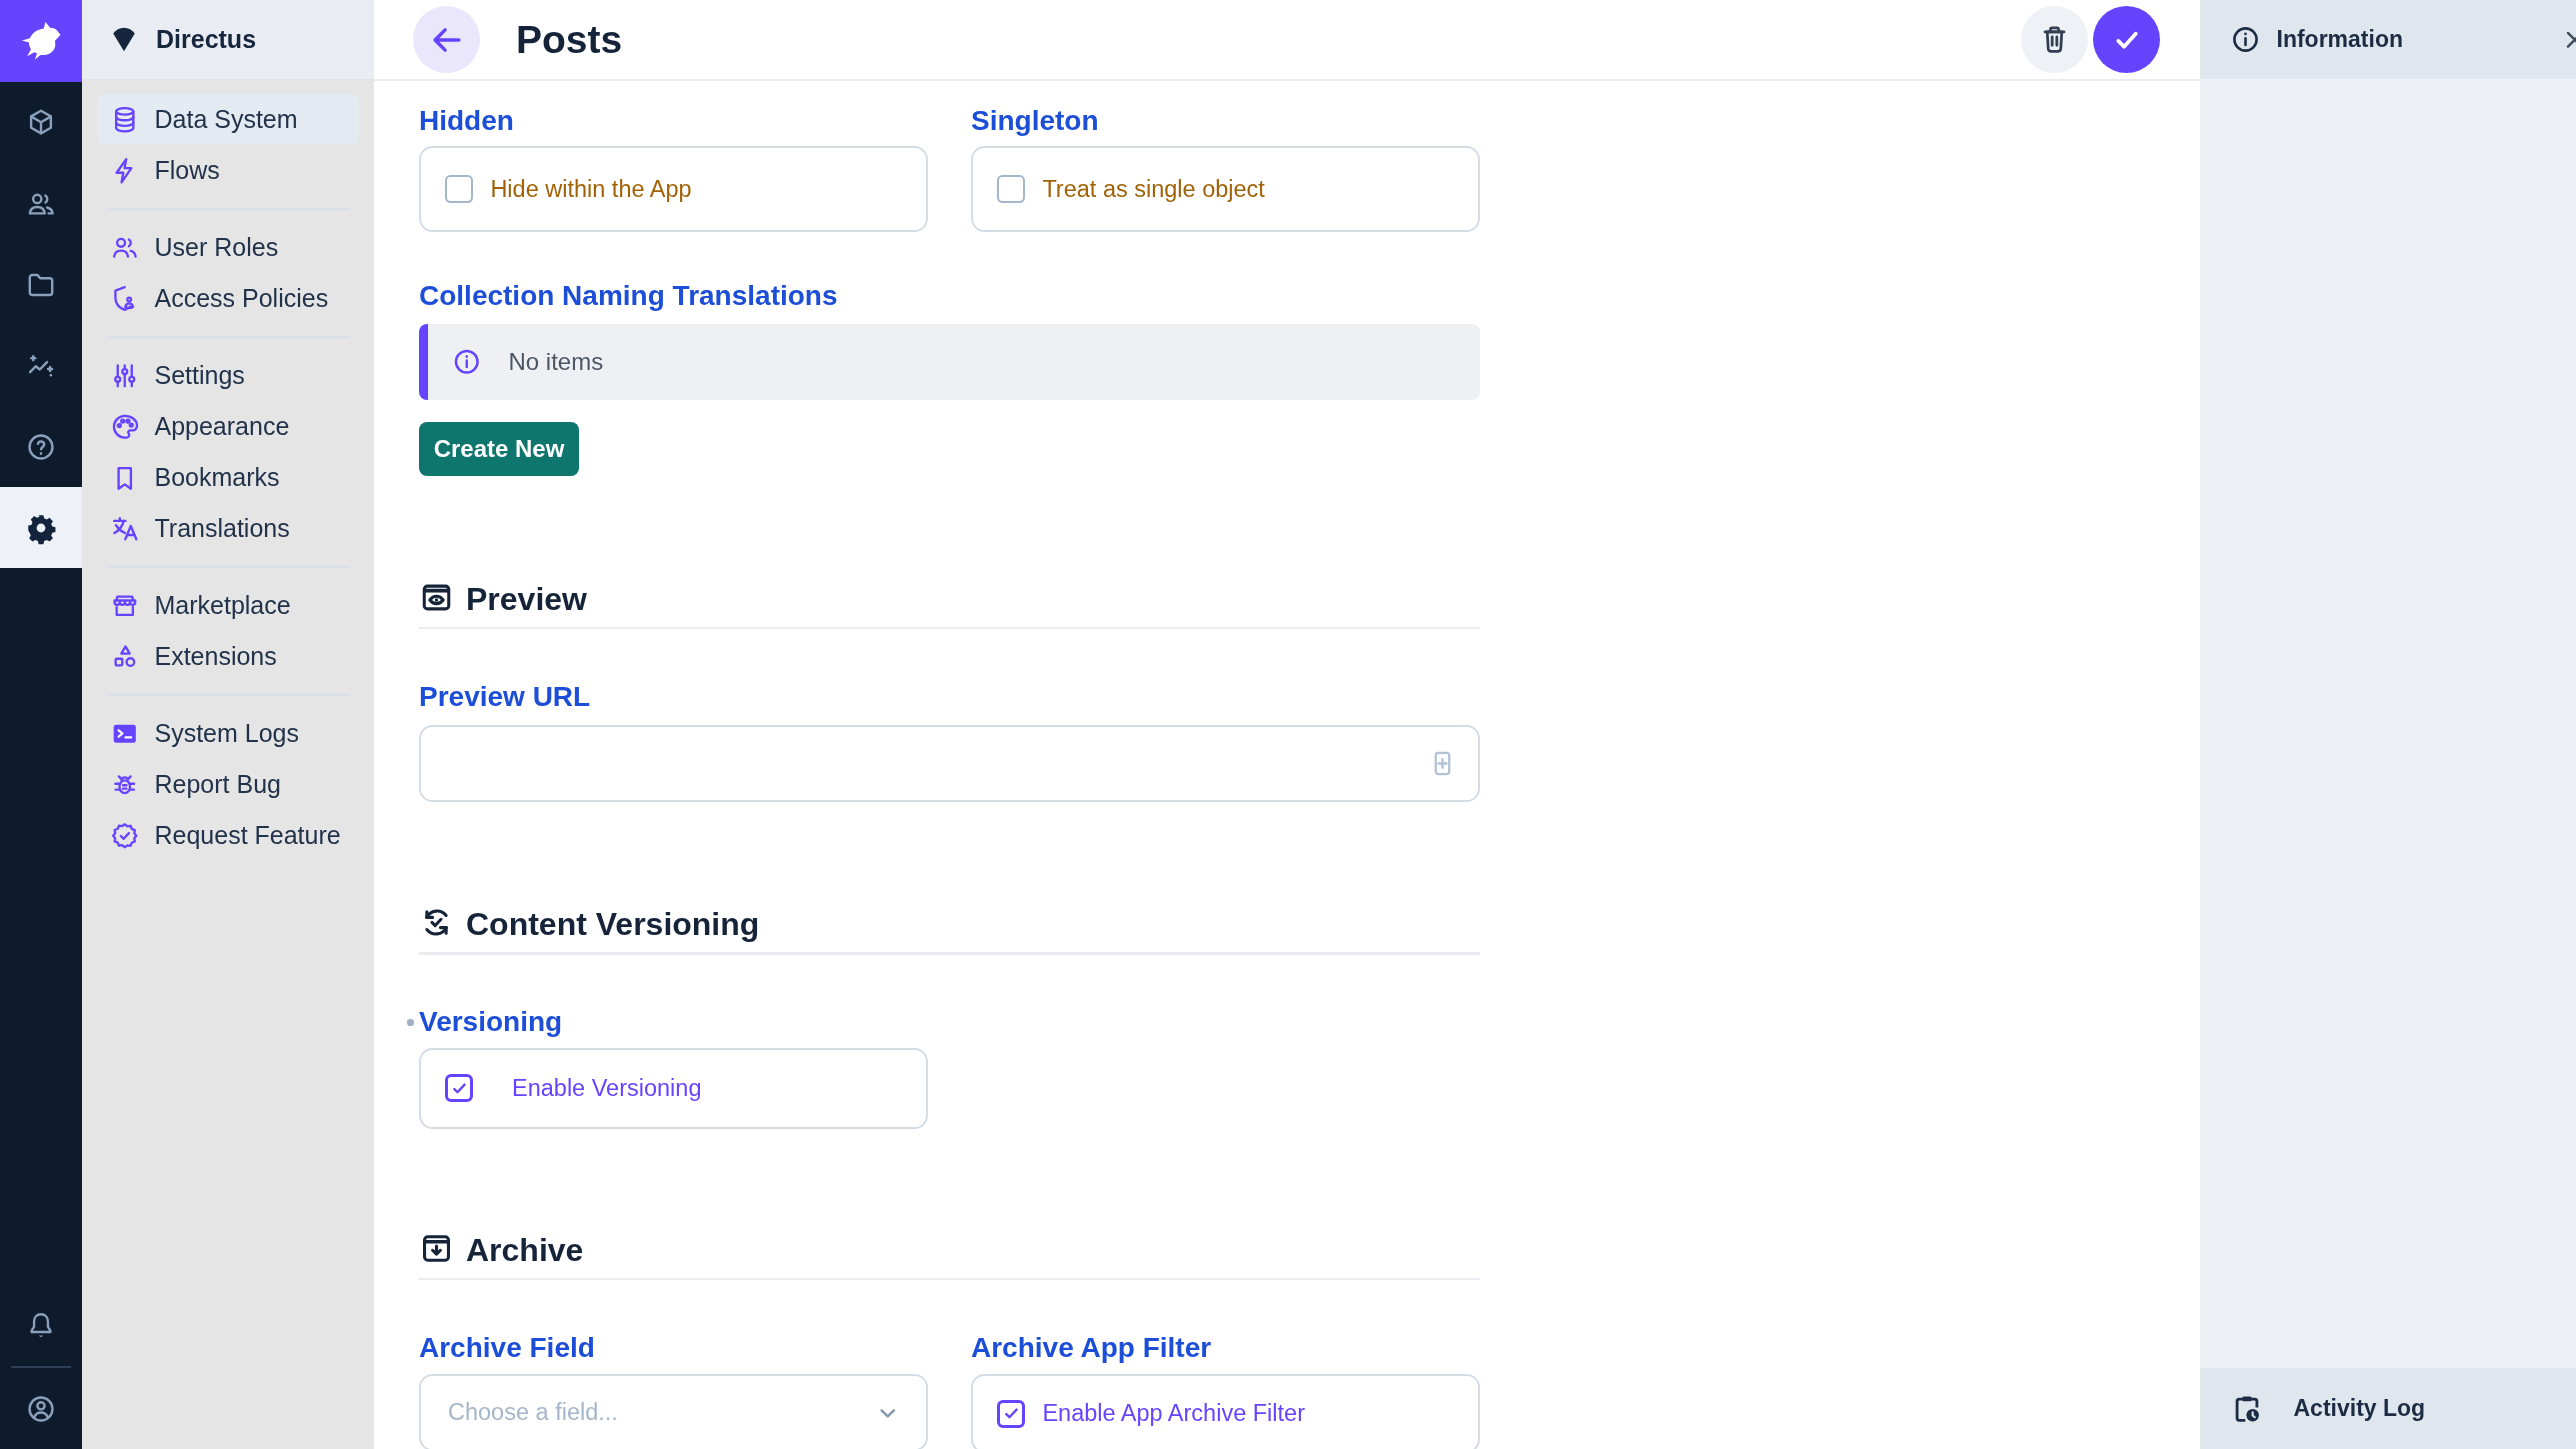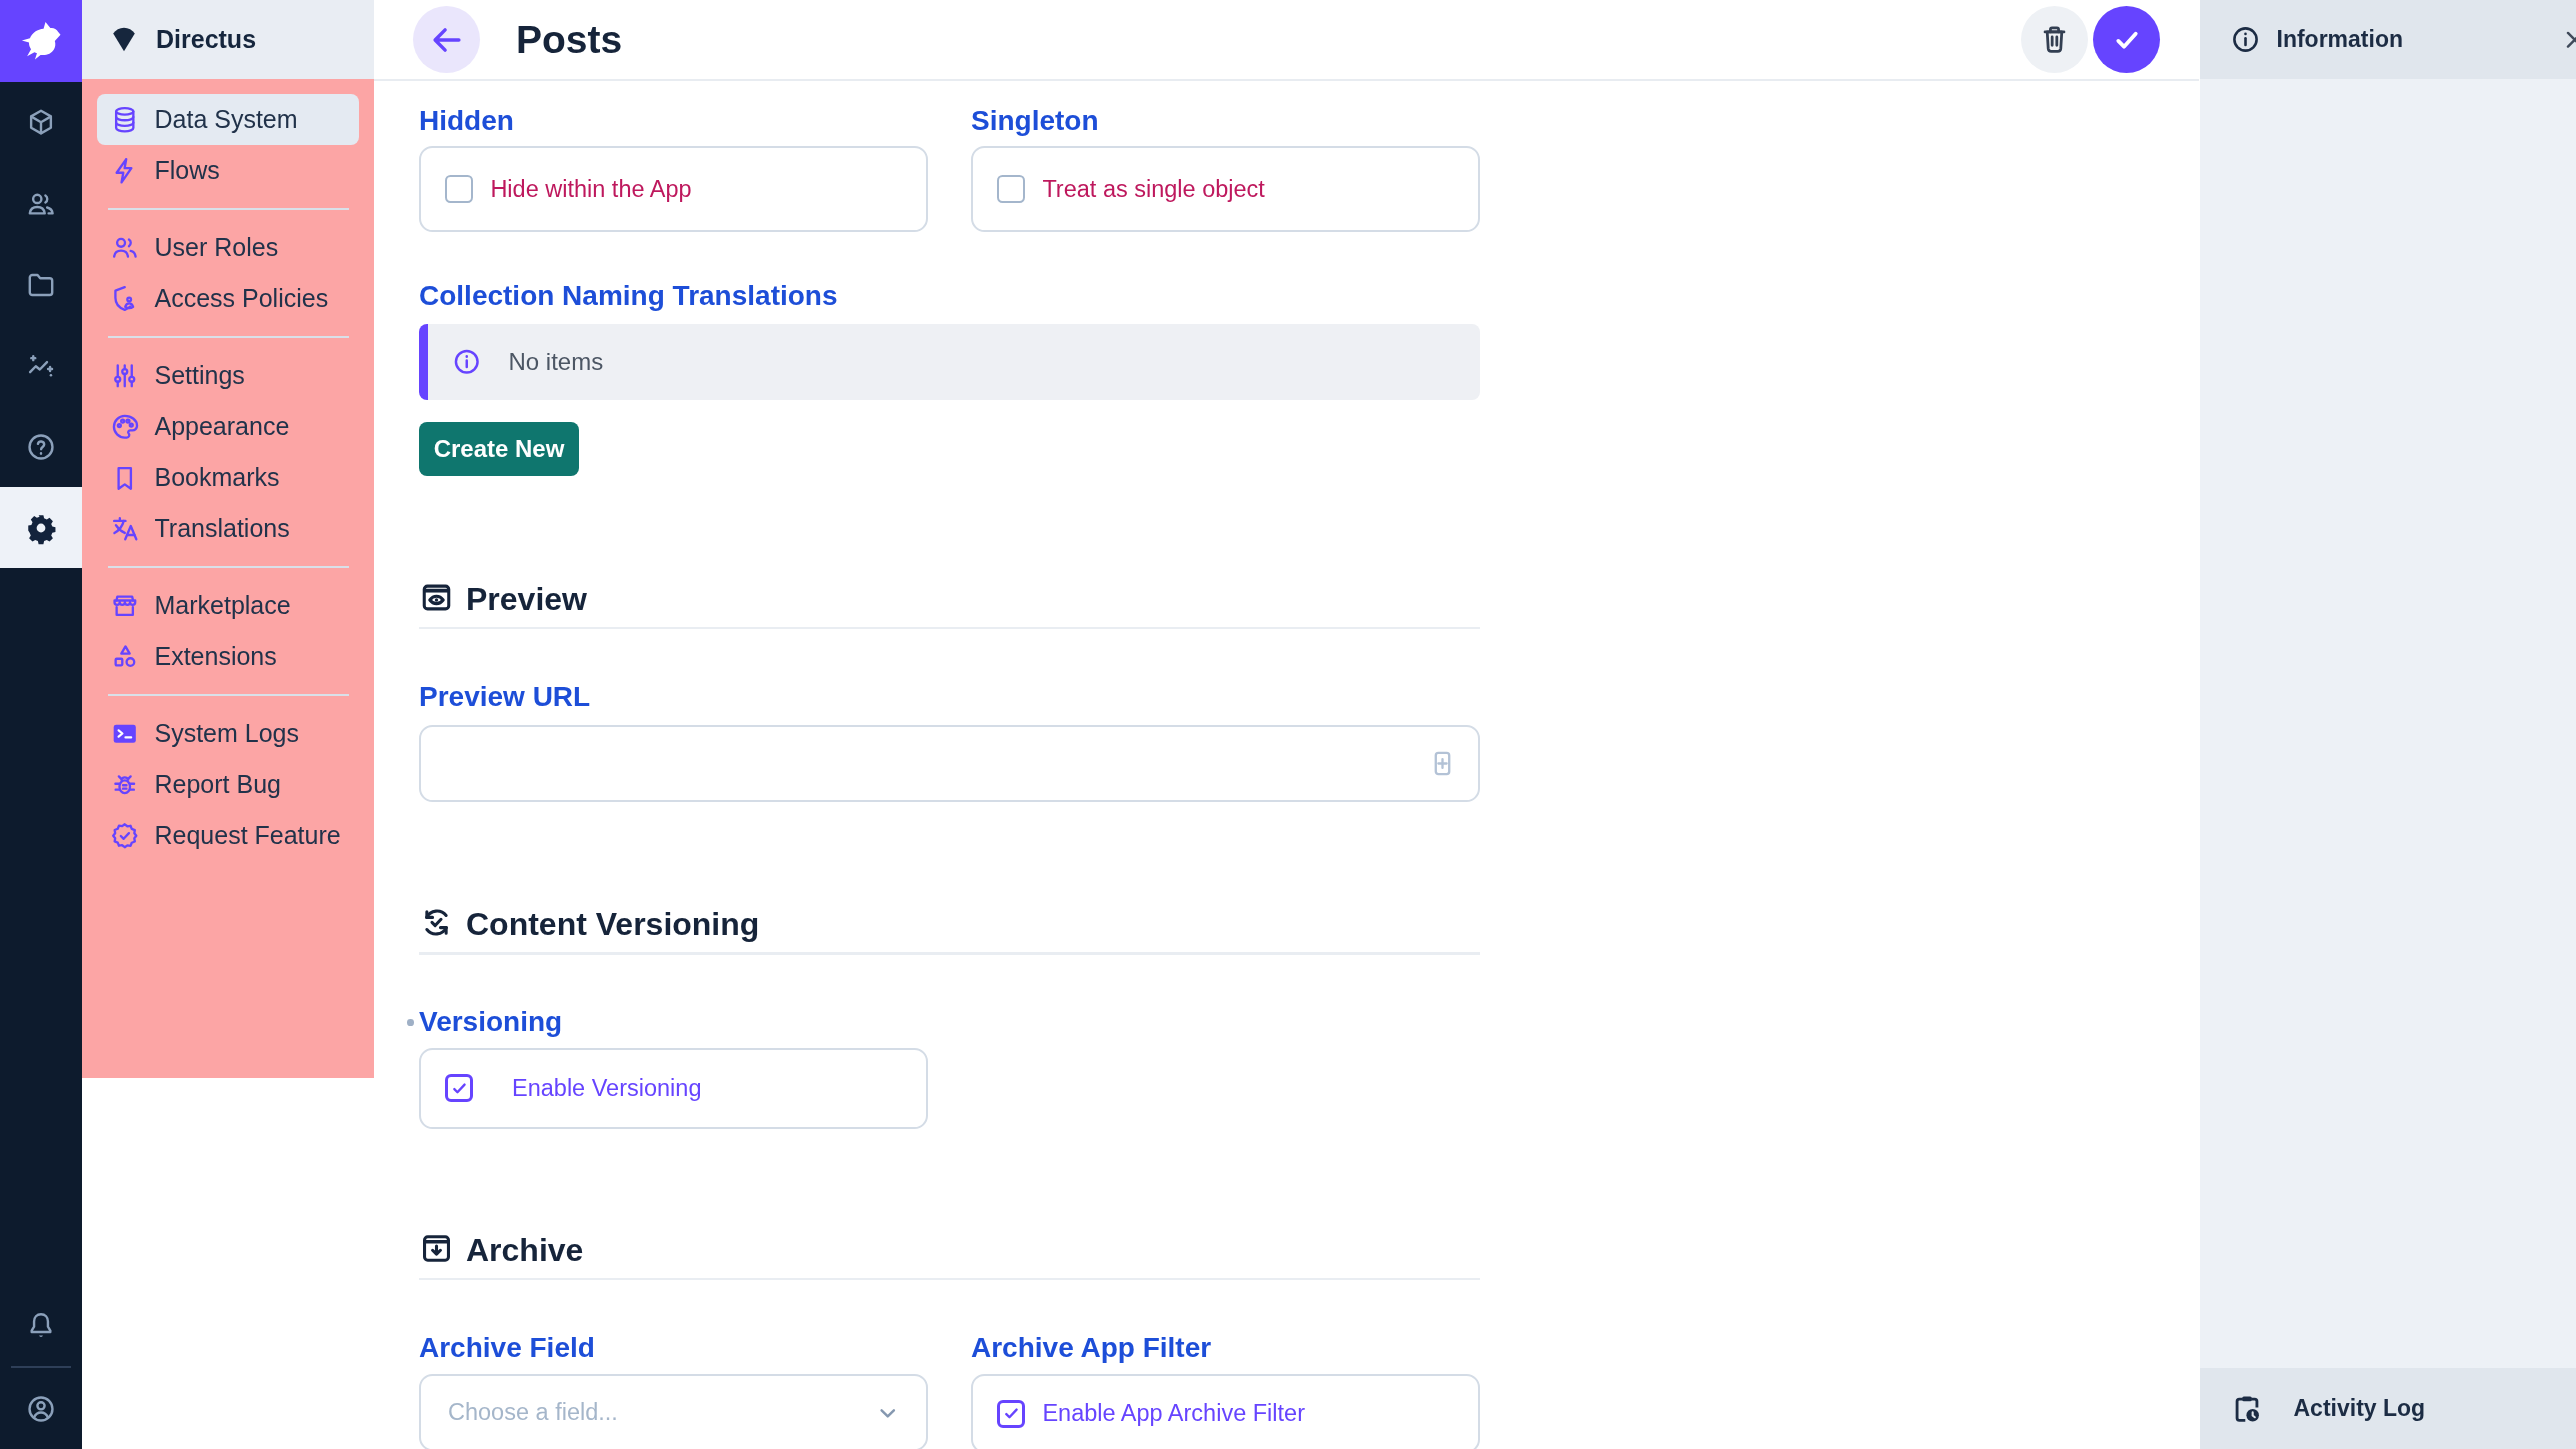--- a/index.html
+++ b/index.html
@@ -10,21 +10,21 @@
   }
   
   .module-bar{position:absolute;left:0;top:0;width:82px;height:1449px;background:#0d1b2d;z-index:5;}
   .logo-square{width:82px;height:82px;background:#6644ff;display:flex;align-items:center;justify-content:center;}
   .module-items{display:flex;flex-direction:column;}
   .module-item{width:82px;height:81px;display:flex;align-items:center;justify-content:center;cursor:pointer;}
   .module-item.active{background:#eef2f8;}
   .module-bottom{position:absolute;left:0;bottom:0;width:82px;}
   .module-divider{height:2px;background:#2e3f58;margin:0 10.7px;}
   
-  .nav-sidebar{position:absolute;left:82px;top:0;width:292px;height:1078px;background:#fca5a5;z-index:4;}
+  .nav-sidebar{position:absolute;left:82px;top:0;width:292px;height:1449px;background:#e5e5e5;z-index:4;}
   .project-bar{height:79px;display:flex;align-items:center;padding-left:26px;background:#e9edf3;}
   .project-bar .label{margin-left:16px;font-size:25px;font-weight:600;color:#16263d;}
   .nav-list{padding-top:14.8px;}
   .nav-item{height:51px;display:flex;align-items:center;margin:0 14.8px;padding:0 13.4px;border-radius:8px;gap:14.8px;cursor:pointer;}
   .nav-item.active{background:#e4eaf2;}
   .nav-item .label{font-size:25px;font-weight:500;color:#21324a;white-space:nowrap;}
   .nav-item .icon{width:29.5px;height:29.5px;flex:0 0 29.5px;display:flex;align-items:center;justify-content:center;}
   .nav-divider{height:2px;background:#d9e0e9;margin:12px 25.5px;}
   
   .main{position:absolute;left:374px;top:0;width:1825px;height:1449px;background:#fff;}
@@ -36,21 +36,21 @@
   .trash-btn{background:#eef1f5;}
   .save-btn{background:#6644ff;}
   
   .content{margin-left:45px;width:1061px;}
   .field-label{font-size:28px;font-weight:700;color:#1d4ed8;line-height:29.5px;position:relative;}
   .row-2col{display:flex;gap:43px;}
   .col{width:509px;flex:0 0 509px;}
   .field-box{box-sizing:border-box;border:2px solid #d4dce6;border-radius:13.4px;background:#fff;height:86px;display:flex;align-items:center;padding:0 24px;gap:17.4px;}
   .checkbox{box-sizing:border-box;width:28px;height:28px;border:2.7px solid #a4b6cc;border-radius:5.4px;background:#fff;flex:0 0 28px;}
   .checkbox.checked{border:3.4px solid #6644ff;border-radius:6px;display:flex;align-items:center;justify-content:center;}
-  .cb-label{font-size:23.5px;color:#be185d;}
+  .cb-label{font-size:23.5px;color:#a16207;}
   .cb-label.purple{color:#6644ff;}
   .notice{margin-top:13.4px;height:76px;background:#eef0f4;border-left:9.4px solid #6644ff;border-radius:8px;display:flex;align-items:center;padding-left:24px;gap:27px;}
   .notice .txt{font-size:24px;color:#4c5664;}
   .btn-primary{margin-top:21.5px;width:160px;height:54px;background:#0f766e;border:none;border-radius:8px;color:#fff;font-size:24px;font-weight:700;font-family:"Liberation Sans",sans-serif;cursor:pointer;}
   .section-head{display:flex;gap:12px;}
   .section-head .title{font-size:32px;font-weight:700;color:#16243a;line-height:39px;}
   .section-divider{height:2.7px;background:#e9edf2;margin-top:8px;}
   .input-box{box-sizing:border-box;border:2px solid #d4dce6;border-radius:13.4px;background:#fff;height:77px;display:flex;align-items:center;padding:0 20px 0 27px;}
   .input-box input{flex:1;border:none;outline:none;font-size:23.5px;color:#21324a;background:transparent;font-family:"Liberation Sans",sans-serif;}
   .select-text{flex:1;font-size:23.5px;color:#a5b6ca;}

